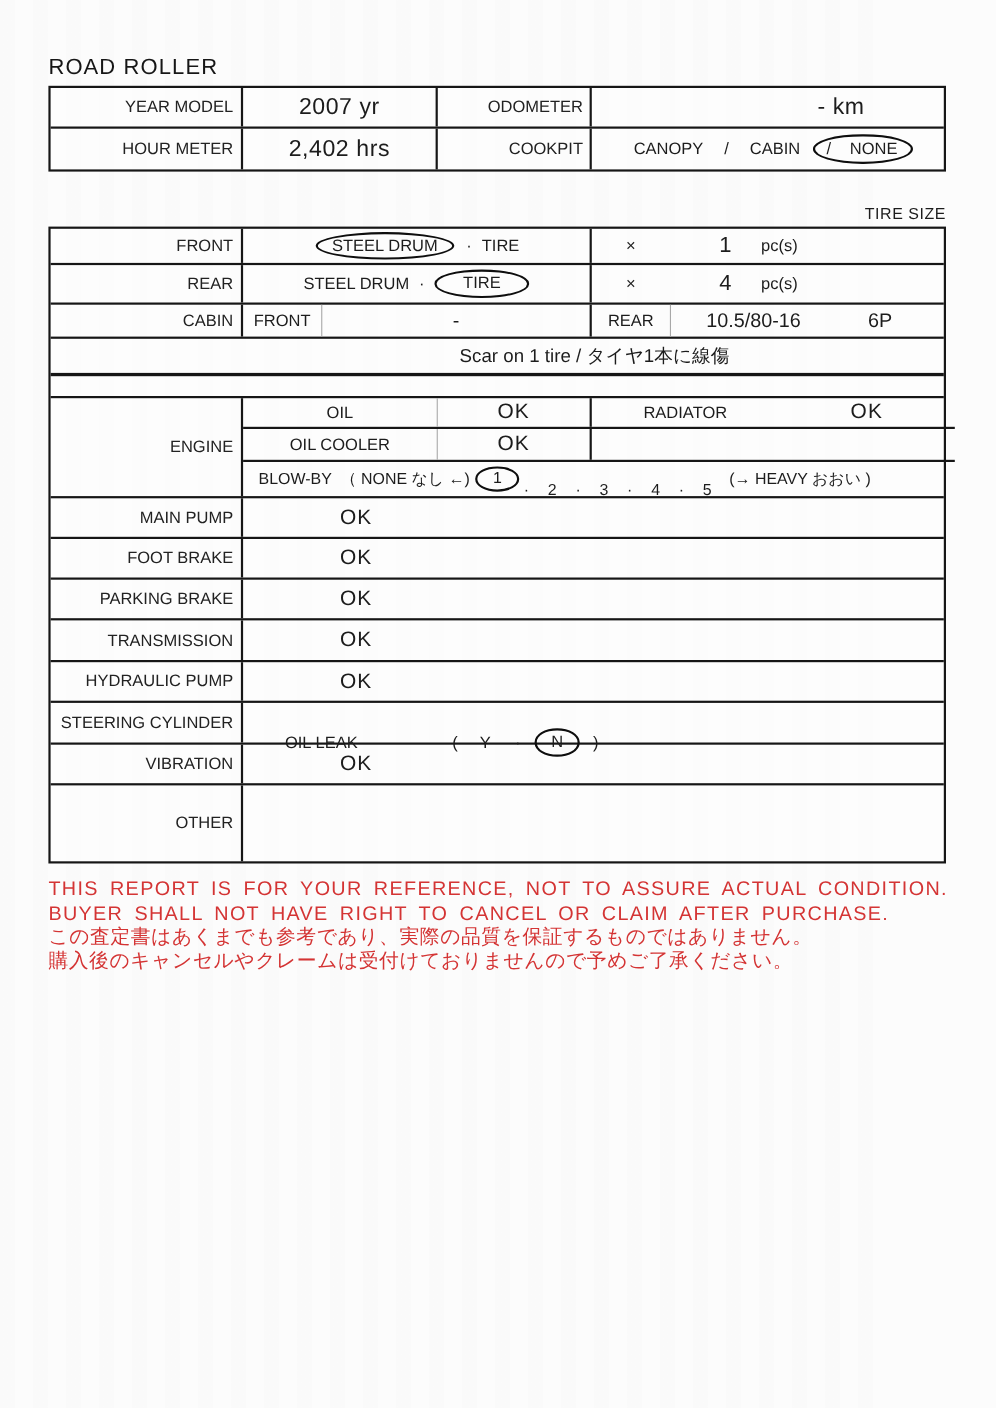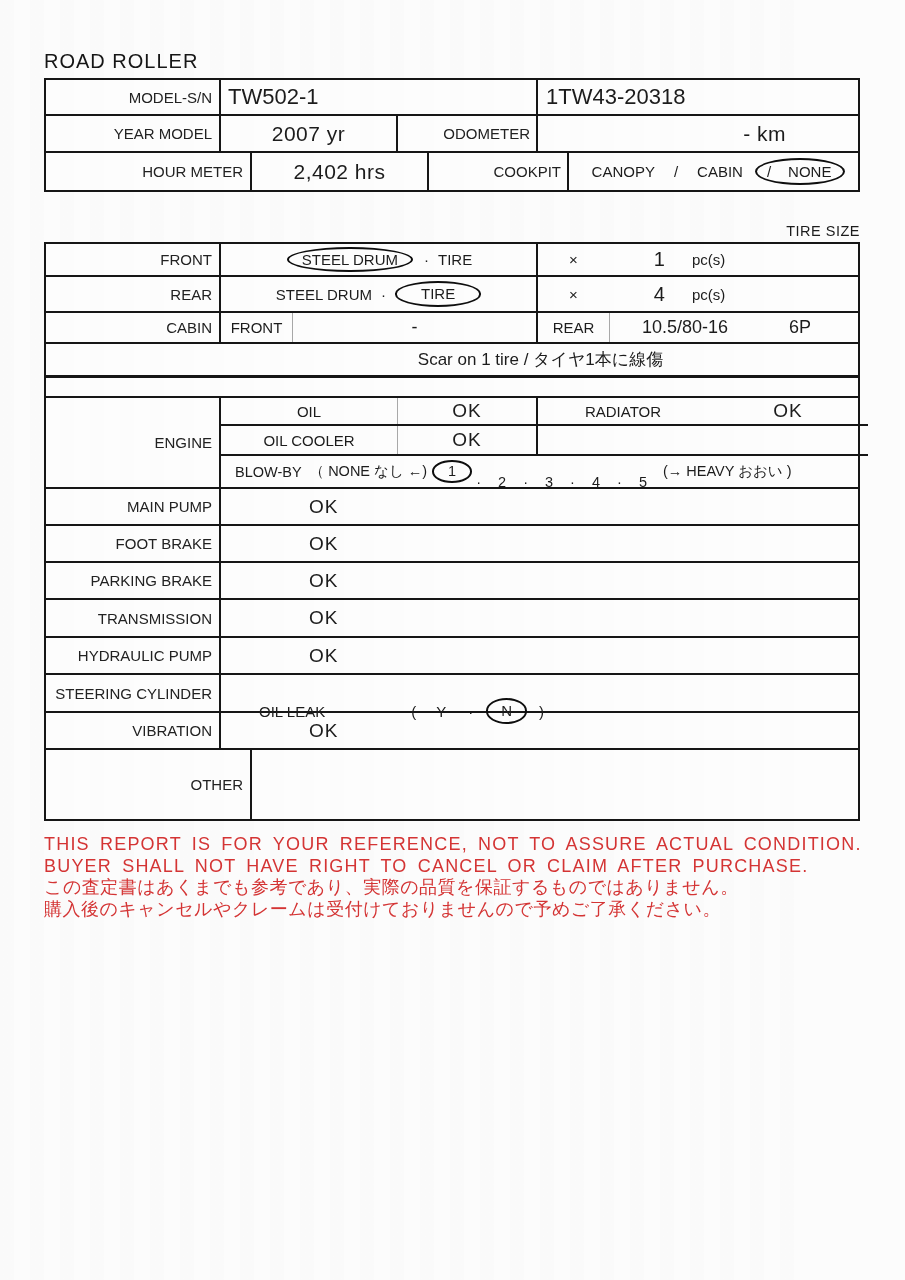--- a/index.html
+++ b/index.html
@@ -16,21 +16,21 @@
       repeating-linear-gradient(90deg, rgba(0,0,0,0.008) 0 14px, rgba(0,0,0,0) 14px 30px),
       #fcfcfc;
   }
   .content { position:absolute; left:44px; top:0; width:816px; }
 
   .doc-title { margin-top:50px; font-size:20px; letter-spacing:1px; color:#161616; }
   .sec-title { margin-top:31px; margin-bottom:3px; font-size:14.5px; letter-spacing:0.5px;text-align:right; }
 
   .tbl { border:2px solid #161616; margin-top:5px; width:816px; background:rgba(255,255,255,0.35); }
   .row { display:flex; align-items:stretch; border-bottom:2px solid #161616; }
-  .row.nb, .row:last-child { border-bottom:none;padding-left:31px; }
+  .row.nb, .row:last-child { border-bottom:none; }
   .row.thick { border-bottom-width:3px;justify-content:flex-end; }
 
   .cell { display:flex; align-items:center; }
   .lab {
     width:175px; flex:0 0 175px; display:flex; align-items:center;
     justify-content:flex-end; padding-right:7px; font-size:15px;
     border-right:2px solid #161616; color:#222;
   }
   .midlab {
     width:140px; flex:0 0 140px; display:flex; align-items:center;
@@ -114,25 +114,20 @@
 </style>
 </head>
 <body>
 
 <div class="sheet">
   <div class="content">
 
     <div class="doc-title">ROAD ROLLER</div>
 
     <div class="tbl">
-      <div class="row h36">
-        <div class="cell lab">MODEL-S/N</div>
-        <div class="cell v-model">TW502-1</div>
-        <div class="cell v-serial">1TW43-20318</div>
-      </div>
       <div class="row h37">
         <div class="cell lab">YEAR MODEL</div>
         <div class="cell v-center177 big">2007 yr</div>
         <div class="cell midlab">ODOMETER</div>
         <div class="cell v-kmcell big">- km</div>
       </div>
       <div class="row h37">
         <div class="cell lab">HOUR METER</div>
         <div class="cell v-center177 big">2,402 hrs</div>
         <div class="cell midlab">COOKPIT</div>

